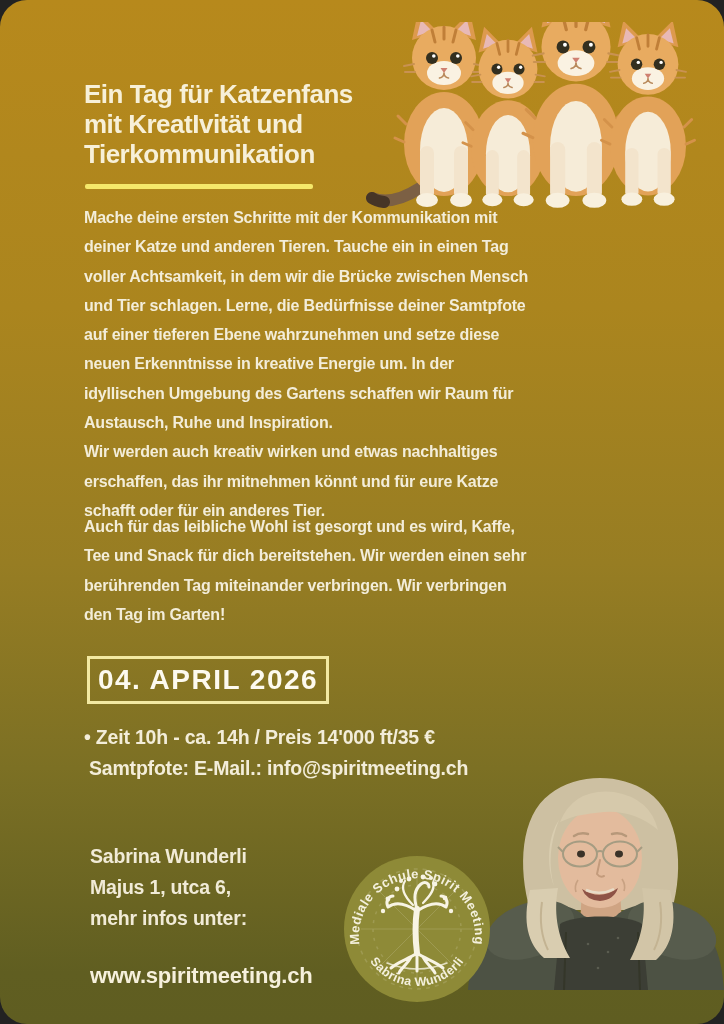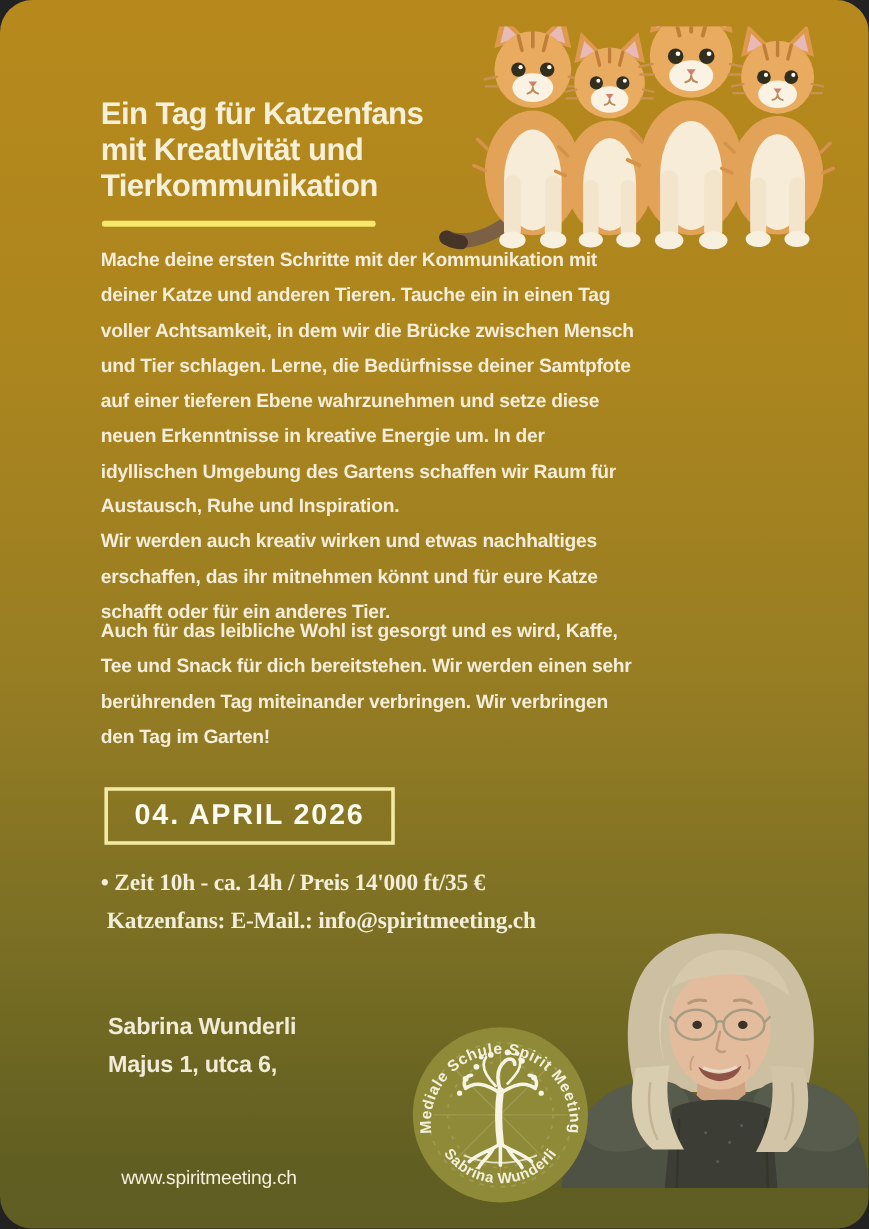--- a/index.html
+++ b/index.html
@@ -28,31 +28,31 @@
     color:#f3edd9;white-space:pre-line;letter-spacing:-0.2px;
   }
   .p1{top:203px;}
   .p2{top:512px;}
   .date-box{
     position:absolute;left:87px;top:656px;width:236px;height:42px;
     border:3px solid #f3e9a2;
     display:flex;align-items:center;justify-content:center;
   }
   .date-box span{
-    font-size:24px;font-weight:bold;color:#fdfaef;letter-spacing:1.5px;
+    font-size:28px;font-weight:bold;color:#fdfaef;letter-spacing:1.5px;
   }
   .details{position:absolute;left:84px;top:722px;width:540px;}
-  .details p{margin:0;font-size:19.5px;line-height:30.5px;font-weight:bold;color:#f3edd9;letter-spacing:-0.2px;font-family:Liberation Serif, serif;}
+  .details p{margin:0;font-size:19.5px;line-height:30.5px;font-weight:bold;color:#f3edd9;letter-spacing:-0.2px;}
   .details .indent{padding-left:5px;}
   .details a{color:#f3edd9;text-decoration:none;}
   .contact{position:absolute;left:90px;top:841px;}
   .contact p{margin:0;font-size:19.5px;line-height:31px;font-weight:bold;color:#f1ebd7;letter-spacing:-0.2px;}
   .website{
-    position:absolute;left:90px;top:963px;margin:11px;
-    font-size:16px;font-weight:normal;color:#f6f0dc;text-decoration:none;letter-spacing:-0.2px;
+    position:absolute;left:90px;top:963px;margin:0;
+    font-size:22px;font-weight:bold;color:#f6f0dc;text-decoration:none;letter-spacing:-0.2px;
   }
   .portrait{position:absolute;left:462px;top:772px;z-index:1;}
   .logo{position:absolute;left:341px;top:851px;z-index:2;}
 </style>
 </head>
 <body>
 
 <div class="page">
 
   <svg class="kittens" width="358" height="186" viewBox="0 0 358 186">
@@ -110,26 +110,27 @@
 Tee und Snack für dich bereitstehen. Wir werden einen sehr
 berührenden Tag miteinander verbringen. Wir verbringen
 den Tag im Garten!</p>
 
   <div class="date-box">
     <span>04. APRIL 2026</span>
   </div>
 
   <div class="details">
     <p>• Zeit 10h - ca. 14h / Preis 14'000 ft/35 €</p>
-    <p class="indent"><span>Katzenfans: E-Mail.: </span><a href="#">info@spiritmeeting.ch</a></p>
+    <p class="indent"><span>Samtpfote: E-Mail.: </span><a href="#">info@spiritmeeting.ch</a></p>
   </div>
 
   <div class="contact">
     <p>Sabrina Wunderli</p>
     <p>Majus 1, utca 6,</p>
+    <p>mehr infos unter:</p>
   </div>
   <a href="#" class="website">www.spiritmeeting.ch</a>
 
   <svg class="portrait" width="262" height="218" viewBox="0 0 262 218">
 
     <path d="M88,22 C58,44 56,96 68,138 L210,138 C222,96 218,42 186,20 C156,0 114,2 88,22 Z" fill="#cdc0a2"></path>
 
     <path d="M120,116 L158,116 L160,152 L118,152 Z" fill="#cfa483"></path>
 
     <path d="M6,218 C8,184 28,150 62,138 C92,128 112,134 122,144 L138,150 L154,144 C164,134 186,128 216,138 C250,150 260,184 262,218 Z" fill="#4d5244"></path>

